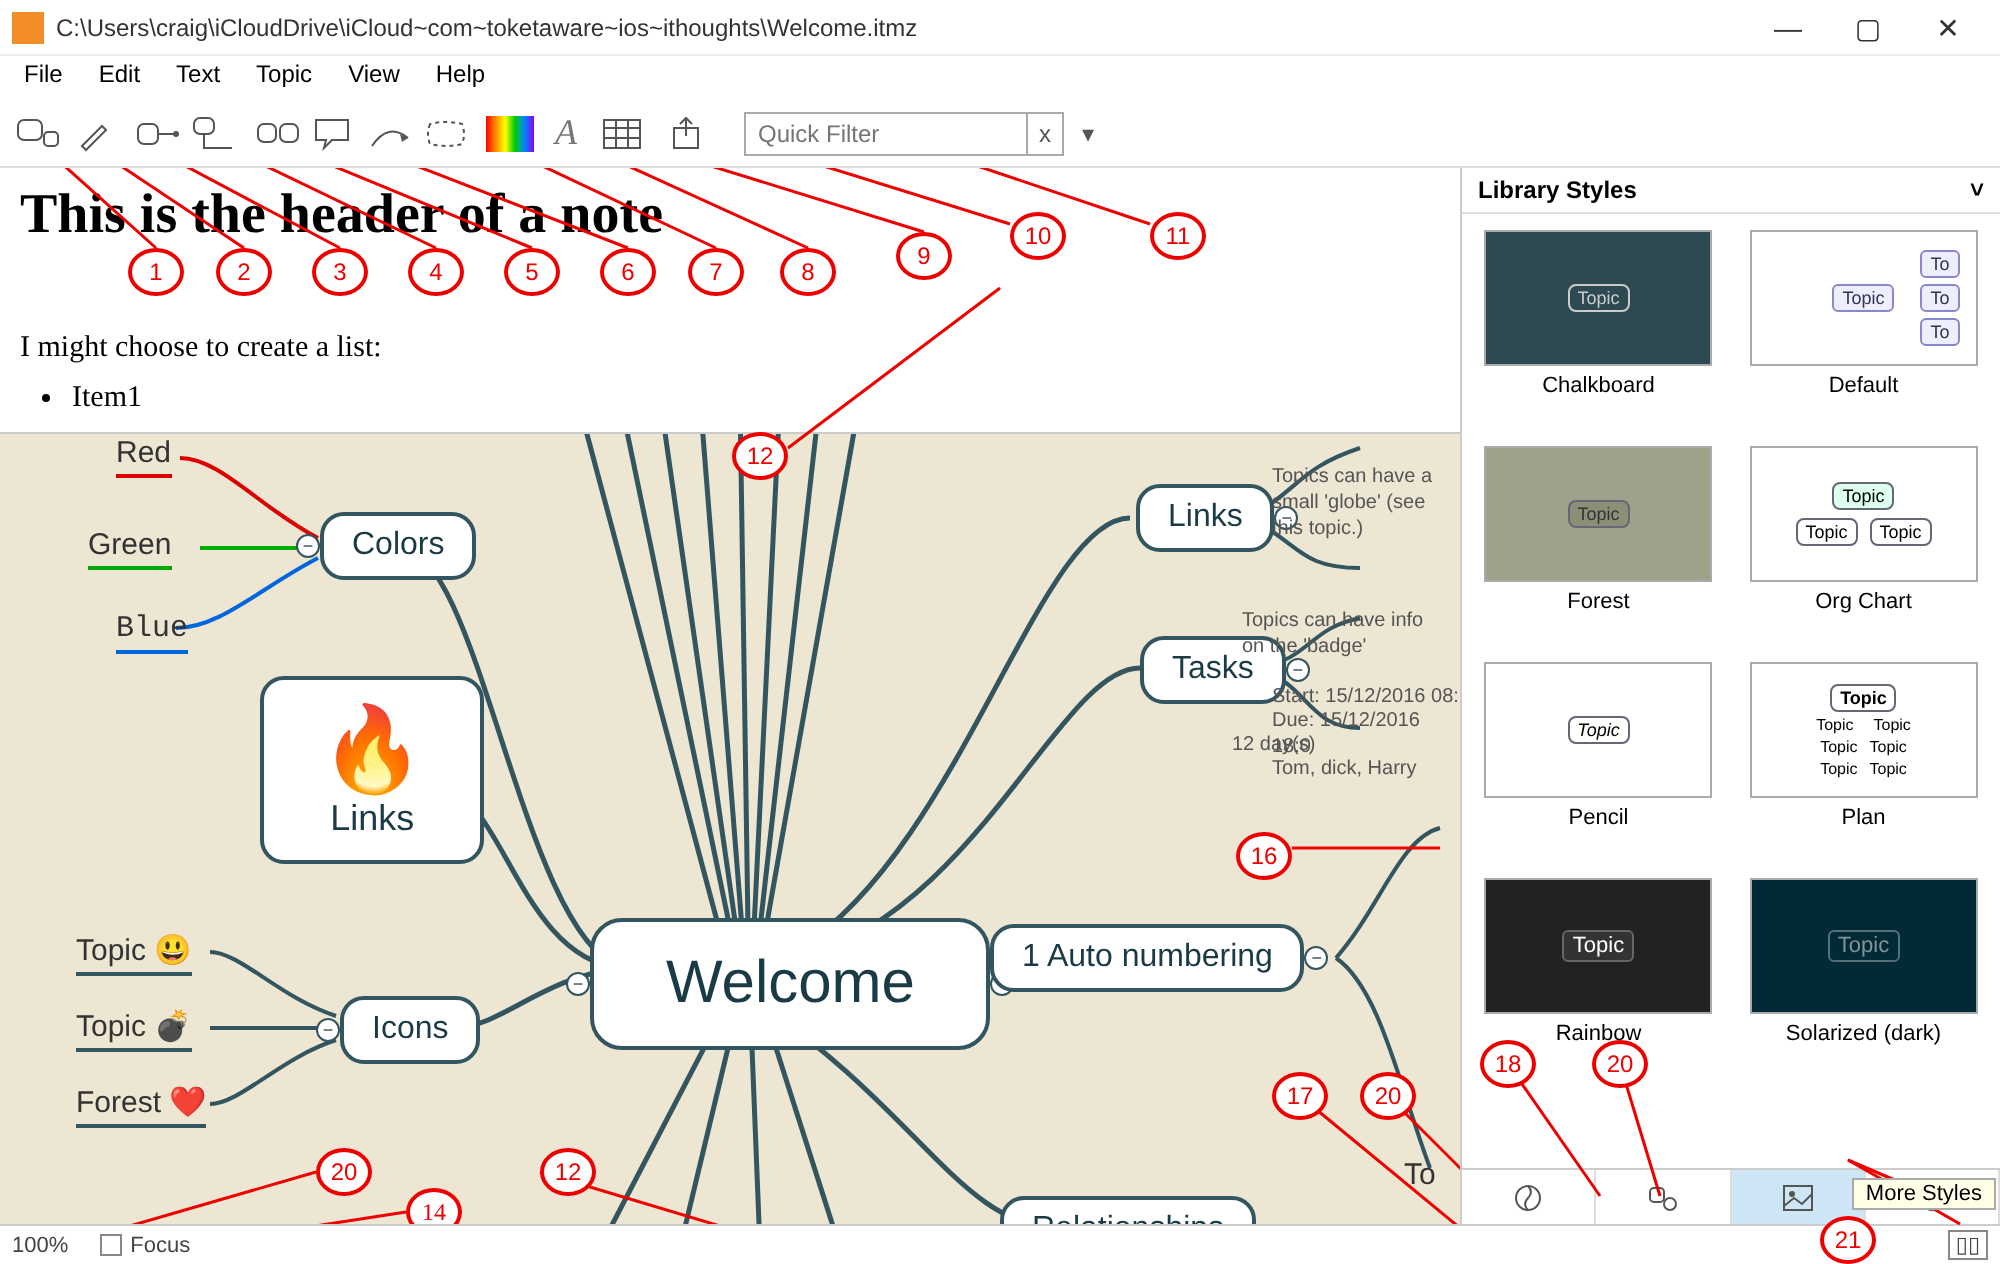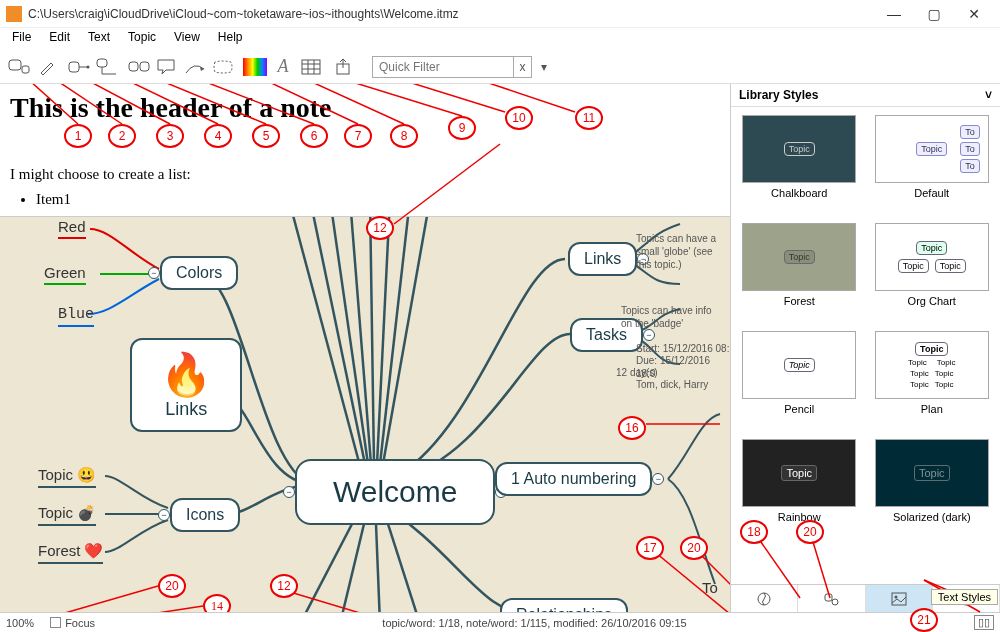--- a/index.html
+++ b/index.html
@@ -449,21 +449,21 @@
           </svg>
         </div>
       <div class="sf-btn">
           <svg width="16" height="16">
             <circle cx="8" cy="8" r="6" fill="none" stroke="#555"></circle>
             <circle cx="6" cy="6" r="1" fill="#555"></circle>
             <circle cx="10" cy="6" r="1" fill="#555"></circle>
             <path d="M5 10 Q8 13 11 10" fill="none" stroke="#555"></path>
           </svg>
         </div>
-      <div class="more-flyout">Text Styles</div>
+      <div class="more-flyout">More Styles</div>
     </div>
   </div>
 </div>
 
 <div class="annot" style="left:740px; top:520px;">18</div>
 <div class="annot" style="left:796px; top:520px;">20</div>
 <div class="annot" style="left:910px; top:568px;margin-top:40px;">21</div>
 <svg style="position:absolute;left:0;top:0;pointer-events:none;z-index:29;" width="1000" height="632">
   <g stroke="#e00" stroke-width="1.5" fill="none">
     <line x1="754" y1="532" x2="800" y2="598"></line>
@@ -473,16 +473,15 @@
   </g>
 </svg>
 
 <div class="statusbar">
   <span>100%</span>
   <div class="focus-check">
     <div class="box"></div>
       <span>Focus</span>
   </div>
   <div class="spacer"></div>
-  <span>topic/word: 1/18, note/word: 1/115, modified: 26/10/2016 09:15</span>
   <div class="spacer"></div>
   <span style="border:1px solid #888;padding:0 3px;">▯▯</span>
 </div>
 
 </body></html>

